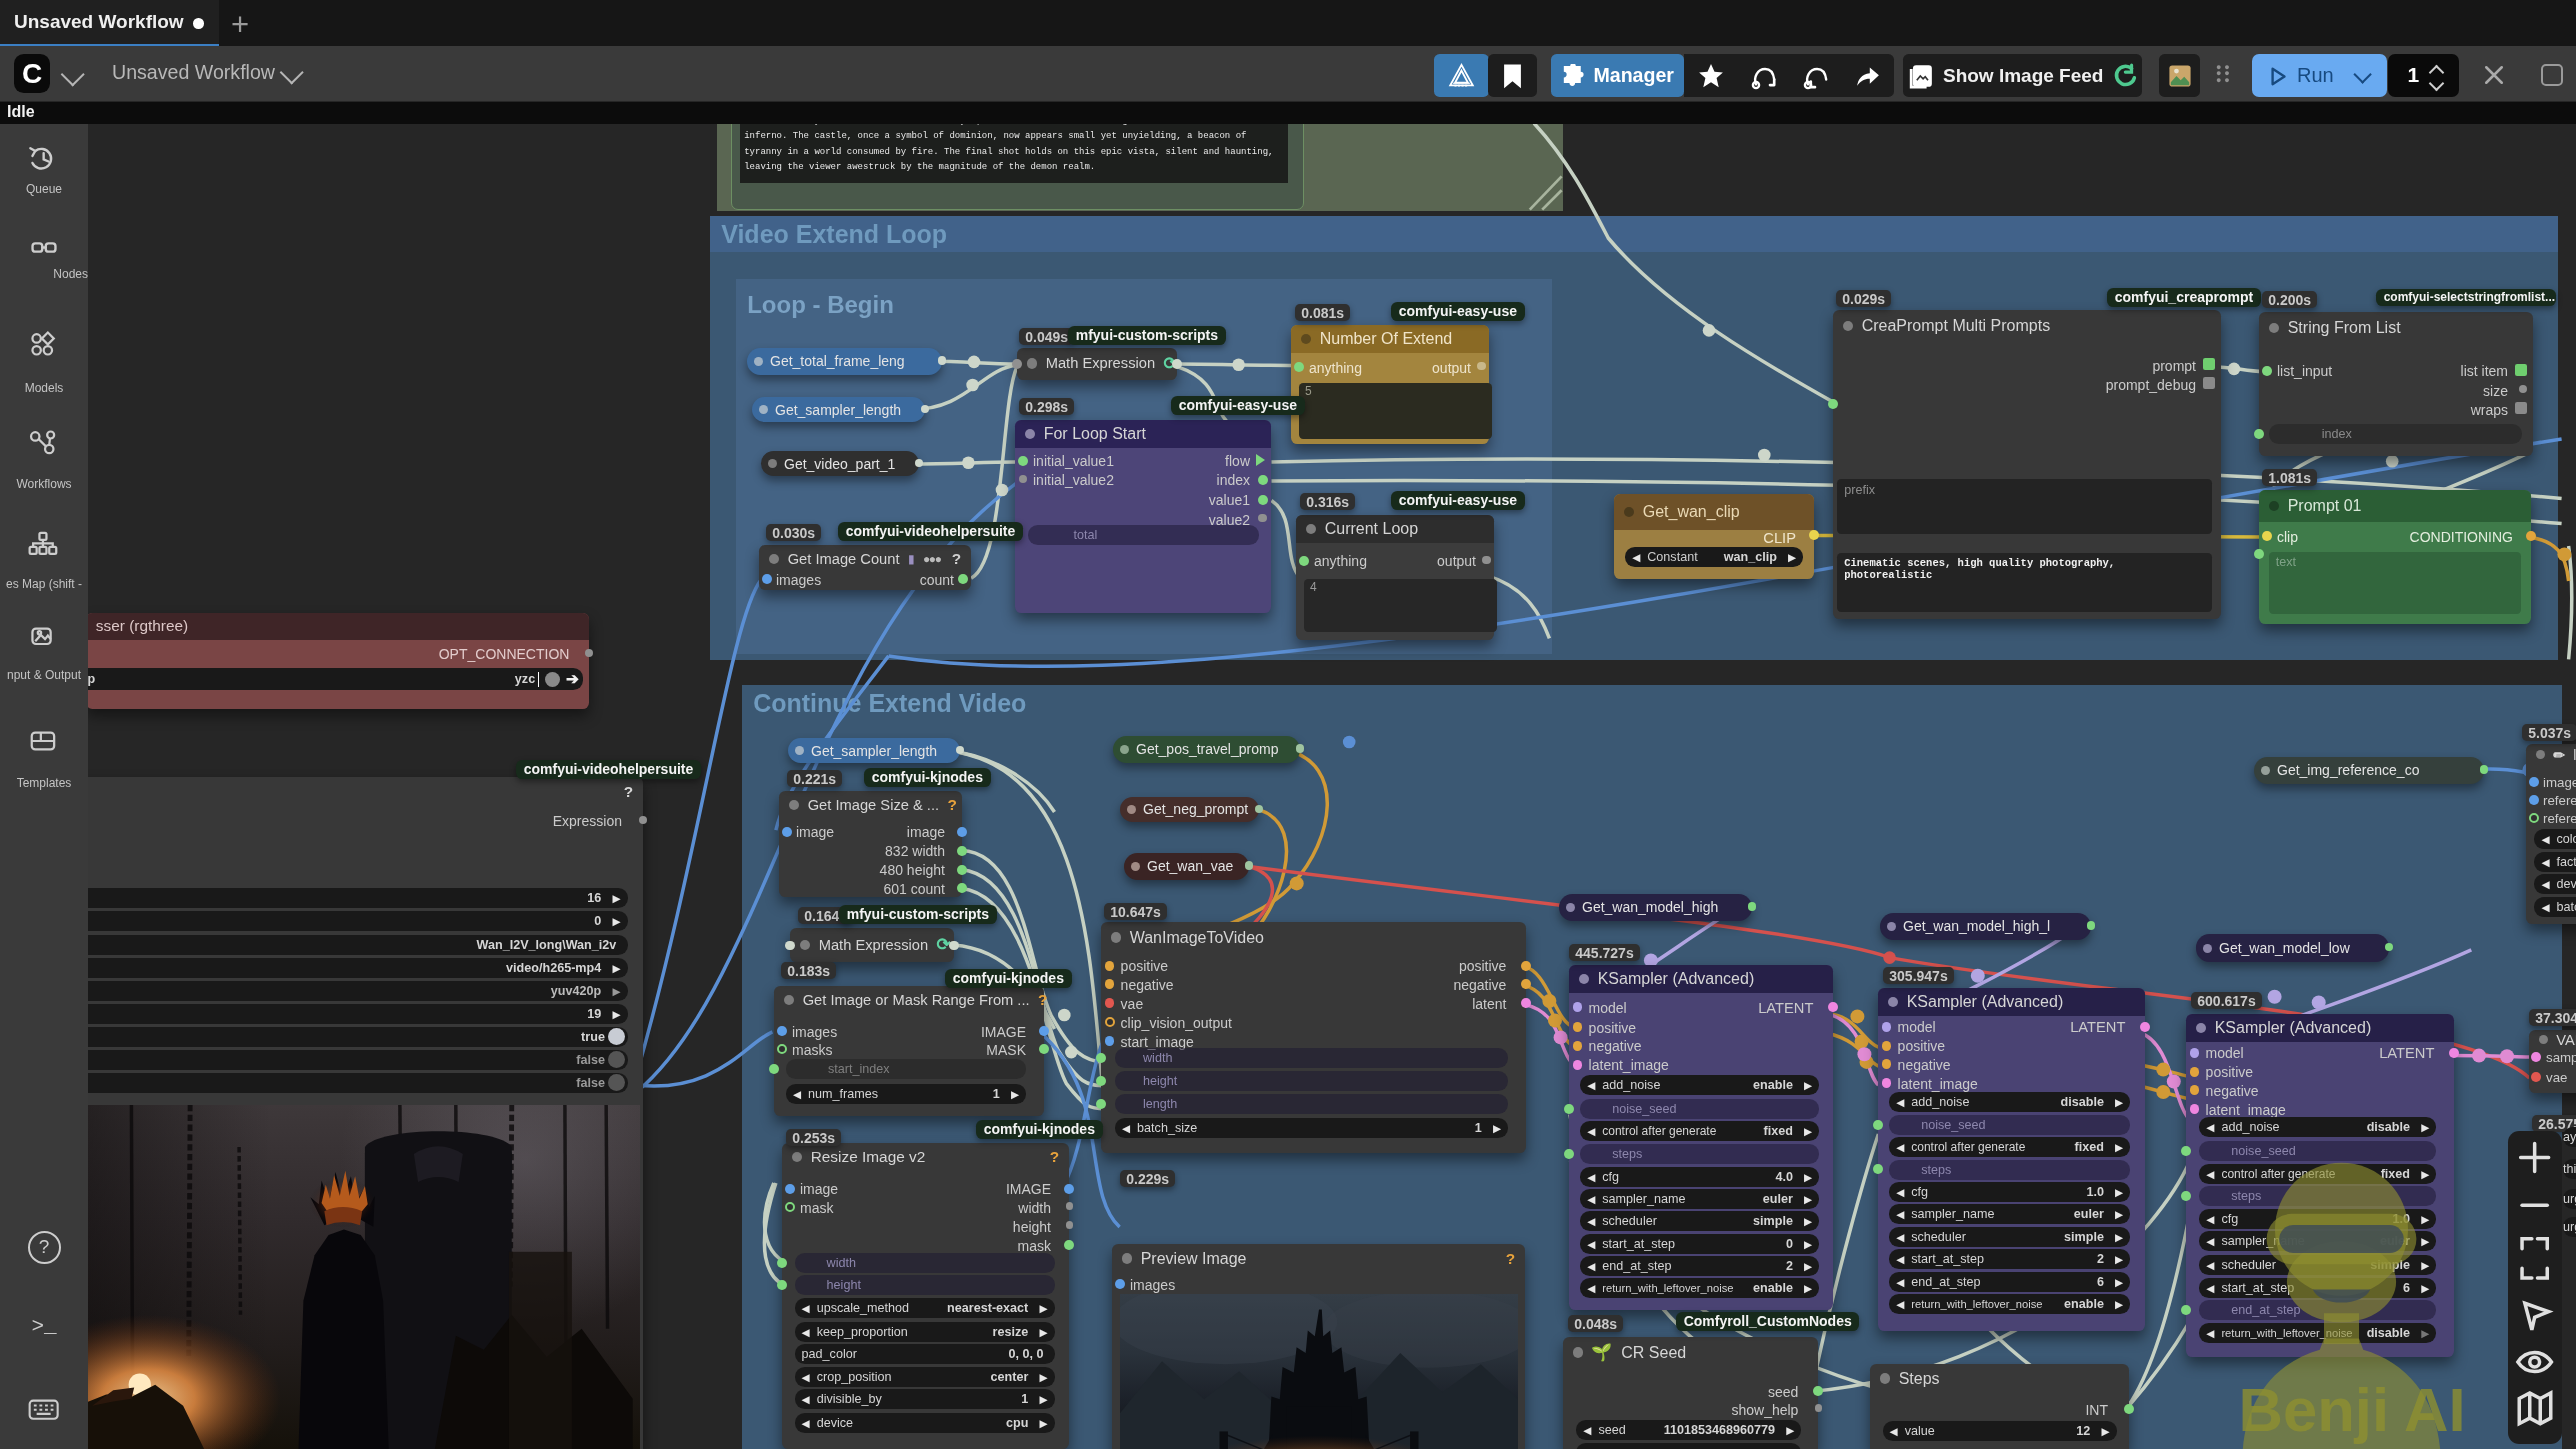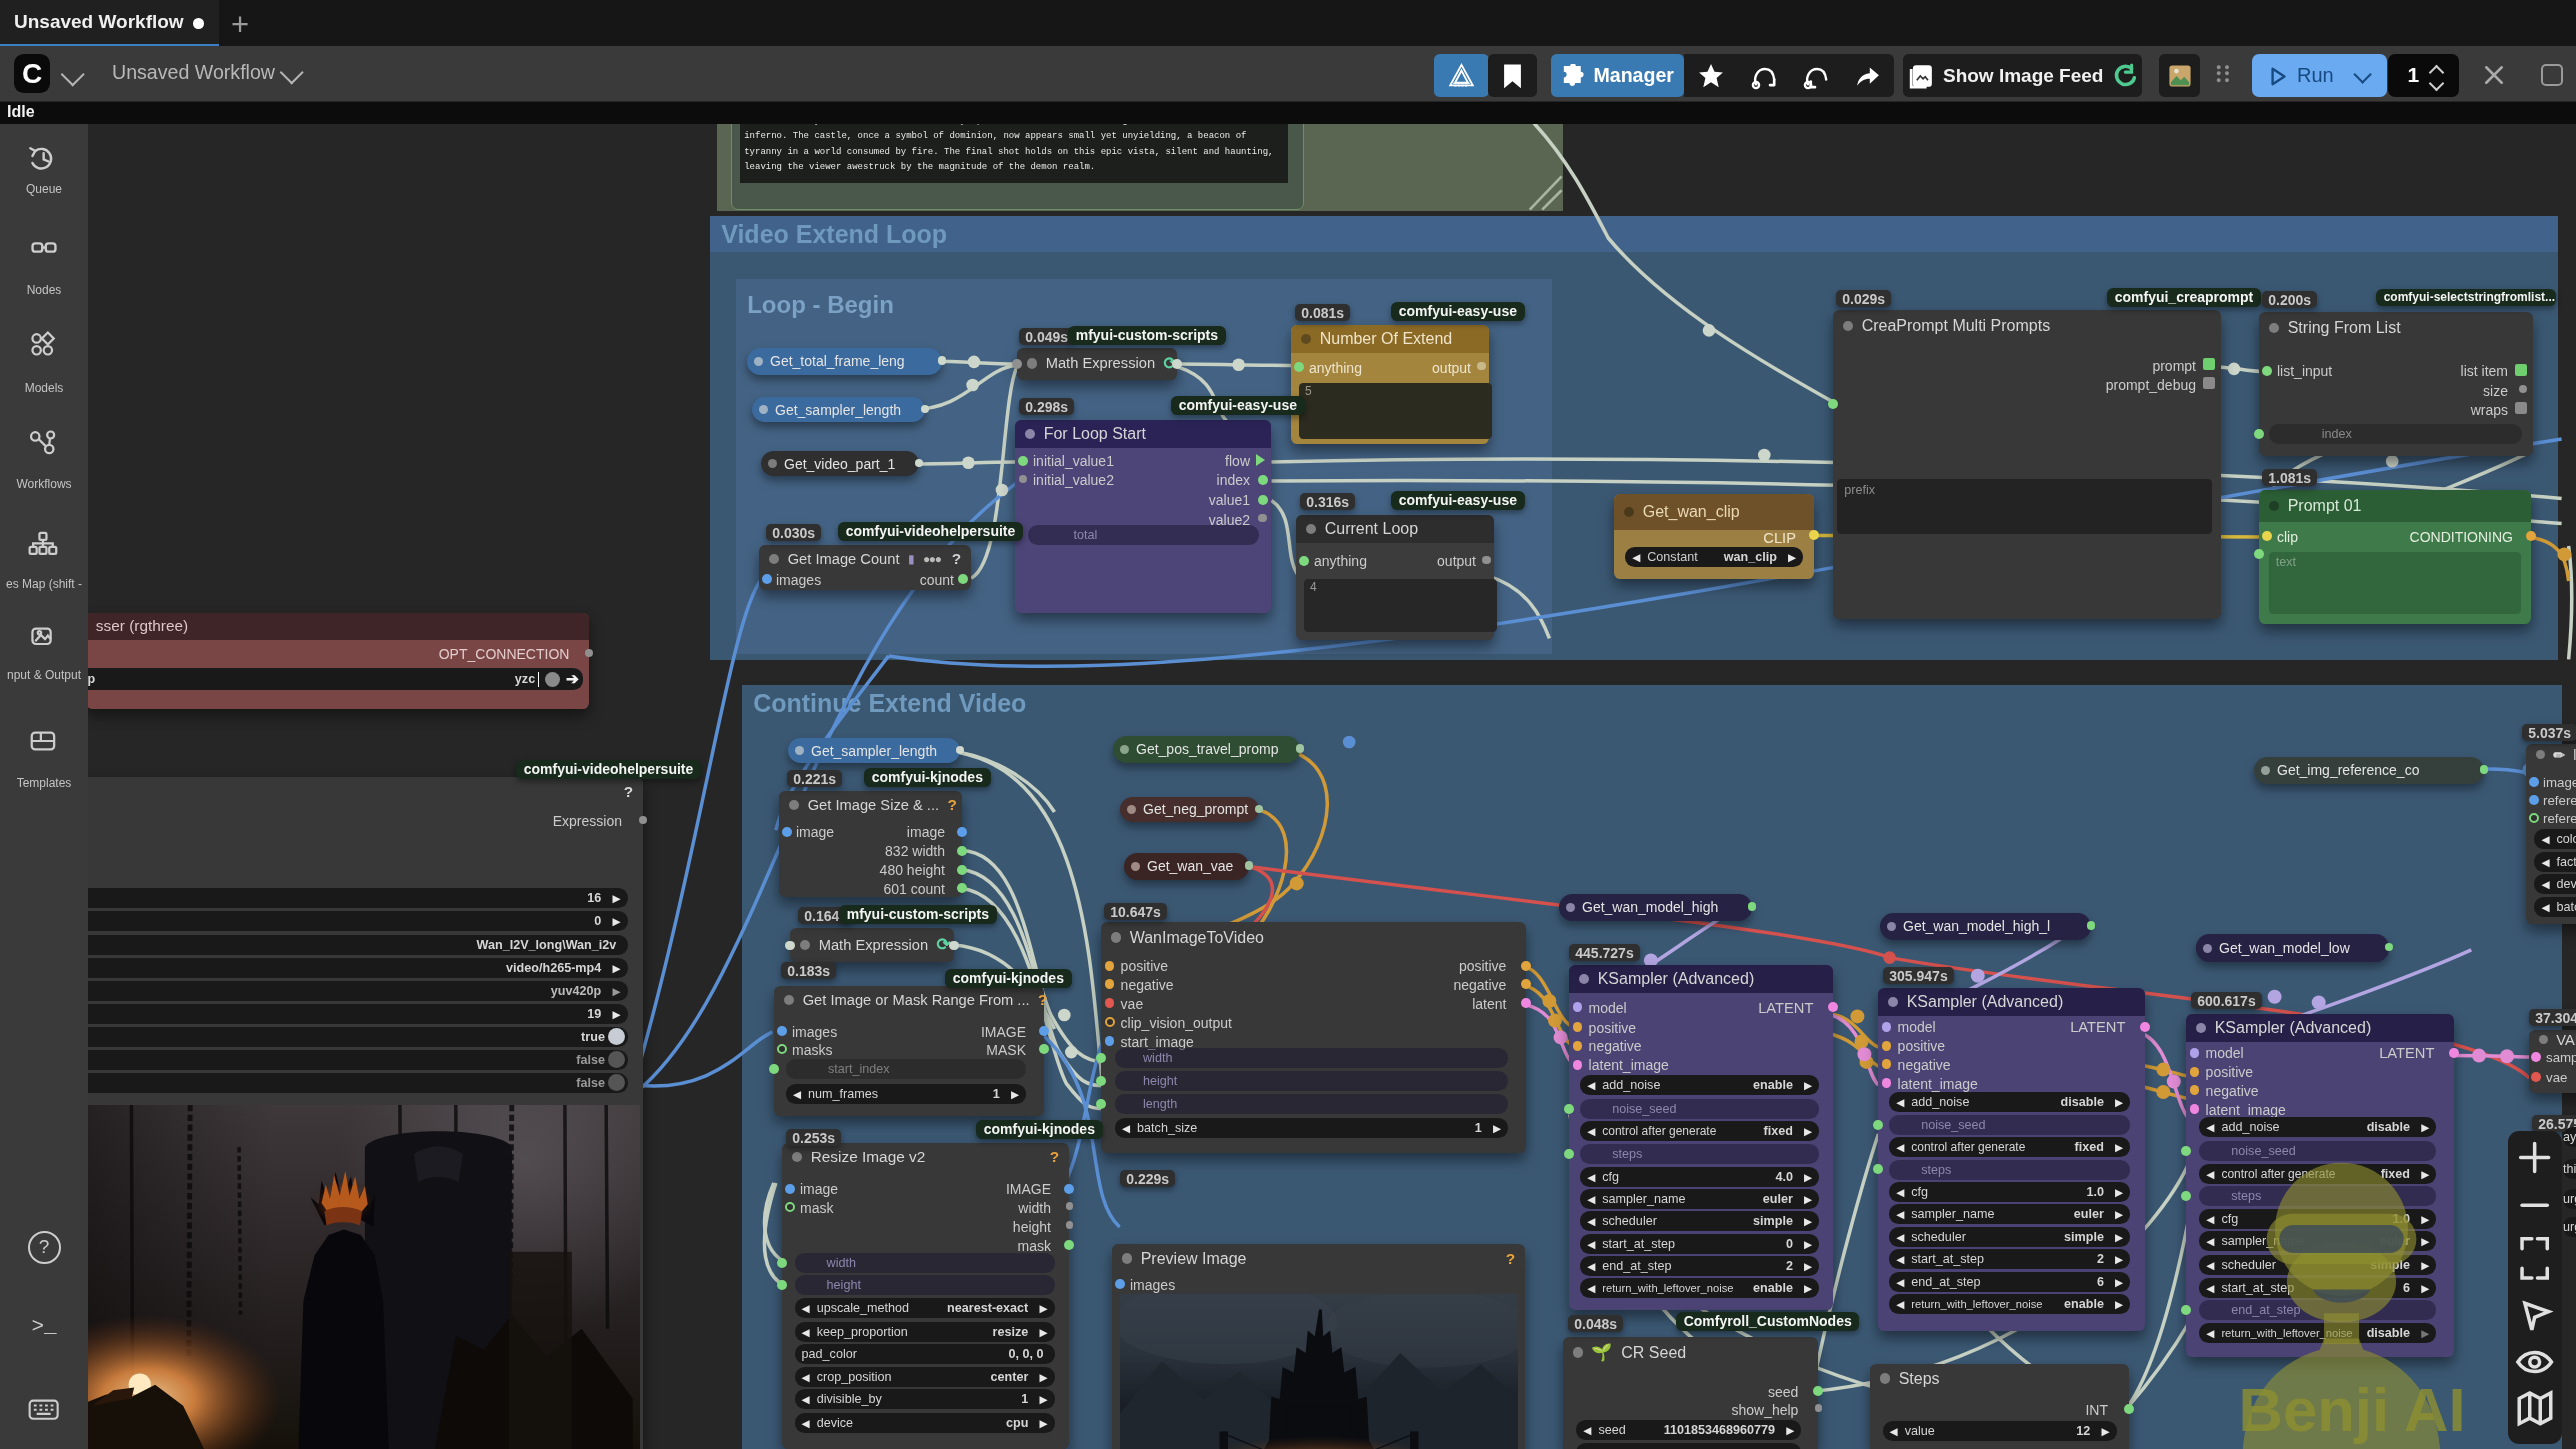--- a/index.html
+++ b/index.html
@@ -164,20 +164,21 @@
 <div class="bt" style="left:1835px;top:290px;">0.029s</div>
         <div class="bg2" style="left:2106px;top:288px;">comfyui_creaprompt</div>
 <div class="n" style="left:1832px;top:310px;width:388px;height:309px;">
           <div class="nh" style="height:32px;"><span class="hd"></span>CreaPrompt Multi Prompts</div>
 <div class="r rr" style="right:25px;top:46px;">prompt</div>
           <b style="position:absolute;right:5.6px;top:48px;width:12px;height:12px;background:#6fcf6f;border-radius:2.1px;"></b>
 <div class="r rr" style="right:25px;top:65px;">prompt_debug</div>
           <b style="position:absolute;right:5.6px;top:67px;width:12px;height:12px;background:#8a8a8a;border-radius:2.1px;"></b>
 <i class="p pg" style="left:-4.9px;top:89px;"></i>
 <div style="position:absolute;left:4.2px;top:169px;width:375px;height:55px;background:#232323;border-radius:4.2px;color:#8c8c8c;font-size:12.6px;padding:4.2px 7px;box-sizing:border-box;">prefix</div>
+<div style="position:absolute;left:4.2px;top:243px;width:375px;height:59px;background:#232323;border-radius:4.2px;color:#f0f0f0;font-size:10.5px;font-weight:700;font-family:'Liberation Mono',monospace;padding:4.2px 7px;box-sizing:border-box;">Cinematic scenes, high quality photography, photorealistic</div>
         </div>
 
 <div class="bt" style="left:2261px;top:291px;">0.200s</div>
         <div class="bg2" style="left:2375px;top:289px;max-width:165px;overflow:hidden;font-size:12px;">comfyui-selectstringfromlist...</div>
 <div class="n" style="left:2258px;top:312px;width:274px;height:144px;">
           <div class="nh" style="height:32px;"><span class="hd"></span>String From List</div>
 <div class="r" style="left:18px;top:49px;">list_input</div>
           <i class="p pg" style="left:2.8px;top:54px;"></i>
 <div class="r rr" style="right:25px;top:49px;">list item</div>
           <b style="position:absolute;right:5.6px;top:52px;width:12px;height:12px;background:#6fcf6f;border-radius:2.1px;"></b>
@@ -963,21 +964,21 @@
         </g>
       </svg>
 <div class="sbl" style="top:59px;">Queue</div>
 <svg class="sbi" style="top:112px;" height="25" viewBox="0 0 125 36">
         <g stroke="#cdcdcd" stroke-width="3.4" fill="none" stroke-linecap="round">
           <rect x="46" y="12" width="14" height="12" rx="4"></rect>
           <rect x="65" y="12" width="14" height="12" rx="4"></rect>
           <path d="M60,18 L65,18"></path>
         </g>
       </svg>
-<div class="sbl" style="top:160px;">Nodes</div>
+<div class="sbl" style="top:144px;text-align:right;">Nodes</div>
 <svg class="sbi" style="top:207px;" height="28" viewBox="0 0 125 40">
         <g stroke="#cdcdcd" stroke-width="3.2" fill="none">
           <circle cx="52" cy="12" r="6"></circle>
           <circle cx="52" cy="29" r="6"></circle>
           <circle cx="68" cy="29" r="6"></circle>
           <rect x="62" y="6" width="12" height="12" transform="rotate(45 68 12)"></rect>
         </g>
       </svg>
 <div class="sbl" style="top:258px;">Models</div>
 <svg class="sbi" style="top:305px;" height="28" viewBox="0 0 125 40">

